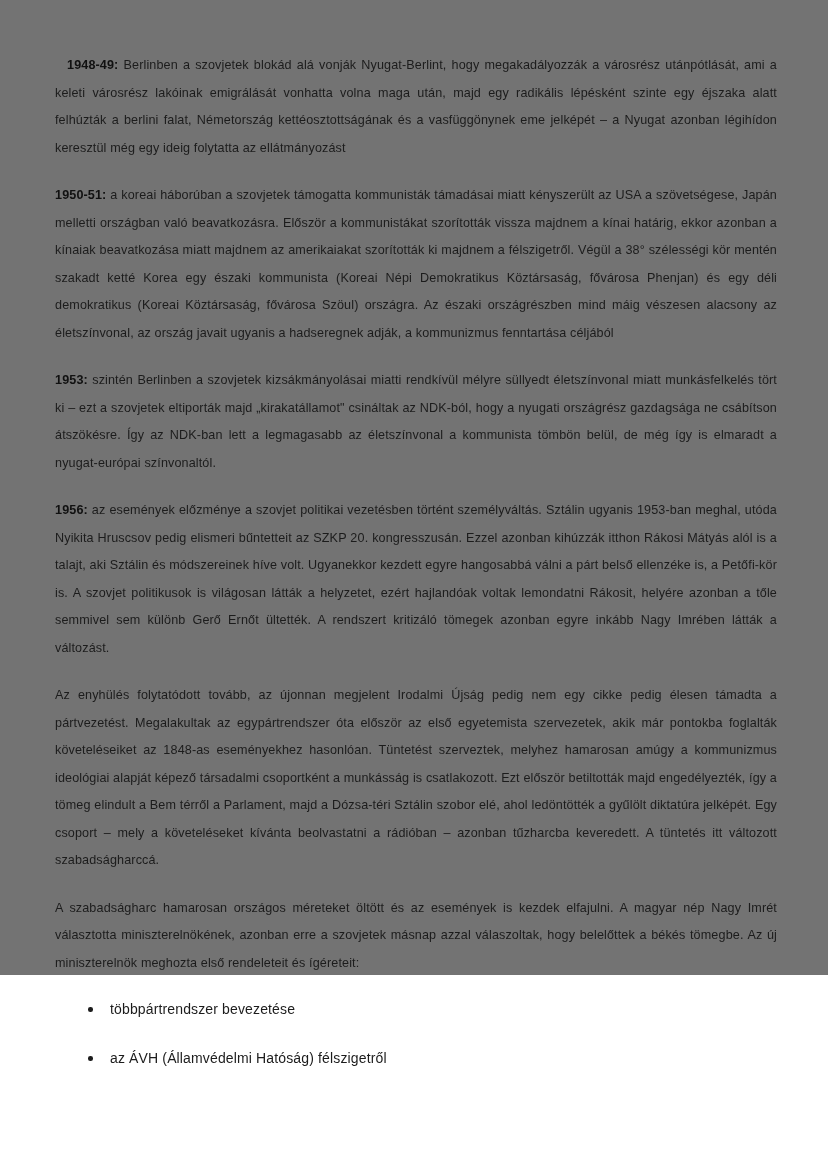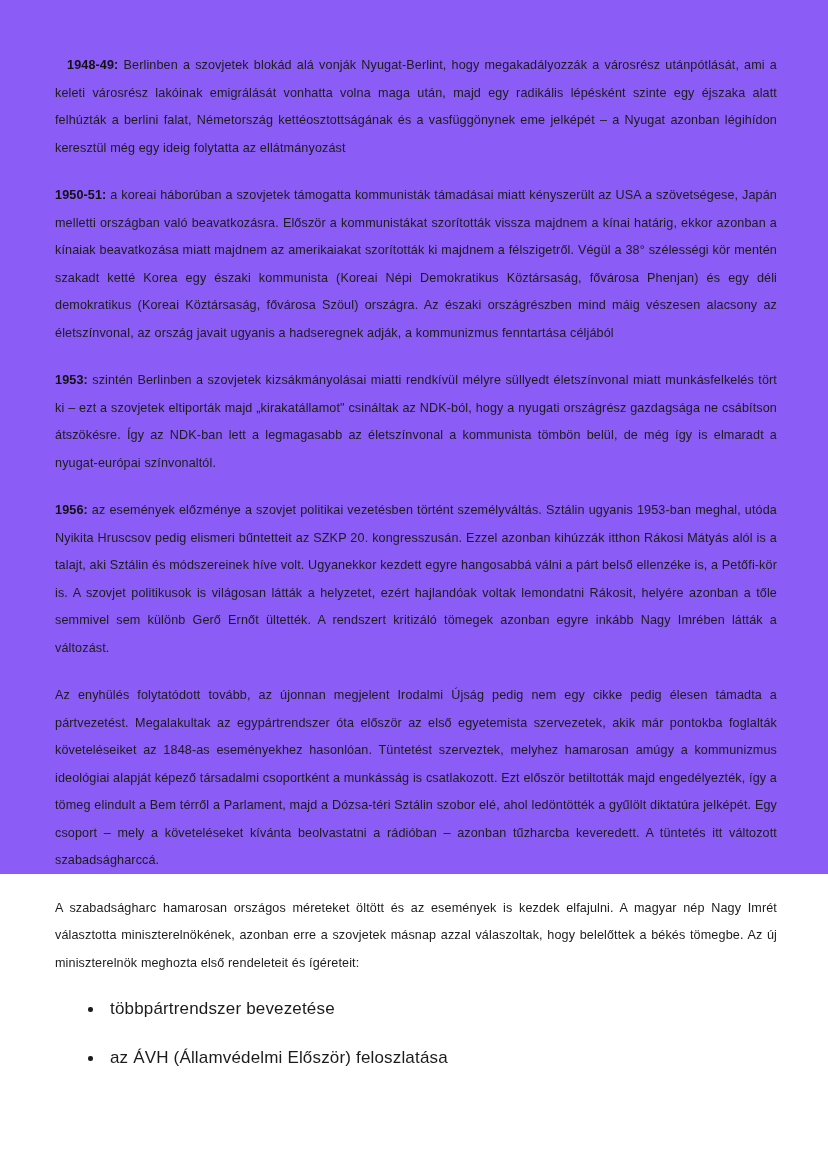--- a/index.html
+++ b/index.html
@@ -10,22 +10,22 @@
   body {
     width: 828px;
     height: 1170px;
     font-family: "Liberation Sans", sans-serif;
     color: #1a1a1a;
     overflow: hidden;
   }
   .page {
     position: relative;
     width: 828px;
-    height: 874px;
-    background: #8b5cf6;
+    height: 975px;
+    background: #737373;
     box-sizing: border-box;
     padding: 52px 51px 0 55px;
   }
   .doc-body {
     width: 722px;
   }
   p.para {
     margin: 0 0 20px 0;
     font-size: 12.6px;
     line-height: 27.5px;
@@ -48,21 +48,21 @@
   }
   ul.bullets {
     margin: 22px 0 0 0;
     padding: 0;
     list-style: none;
   }
   ul.bullets li {
     position: relative;
     margin: 0 0 29px 0;
     padding-left: 55px;
-    font-size: 17px;
+    font-size: 14px;
     line-height: 20px;
     color: #1c1c1c;
     letter-spacing: 0.01em;
   }
   ul.bullets li .bullet-dot {
     position: absolute;
     left: 33px;
     top: 8px;
     width: 4.5px;
     height: 4.5px;
@@ -102,19 +102,19 @@
       <span class="body-text">A szabadságharc hamarosan országos méreteket öltött és az események is kezdek elfajulni. A magyar nép Nagy Imrét választotta miniszterelnökének, azonban erre a szovjetek másnap azzal válaszoltak, hogy belelőttek a békés tömegbe. Az új miniszterelnök meghozta első rendeleteit és ígéreteit:</span>
     </p>
 
     <ul class="bullets">
       <li>
         <span class="bullet-dot"></span>
         <span class="li-text">többpártrendszer bevezetése</span>
       </li>
       <li>
         <span class="bullet-dot"></span>
-        <span class="li-text">az ÁVH (Államvédelmi Először) feloszlatása</span>
+        <span class="li-text">az ÁVH (Államvédelmi Hatóság) félszigetről</span>
       </li>
 
     </ul>
 
   </div>
 </div>
 
 </body></html>

